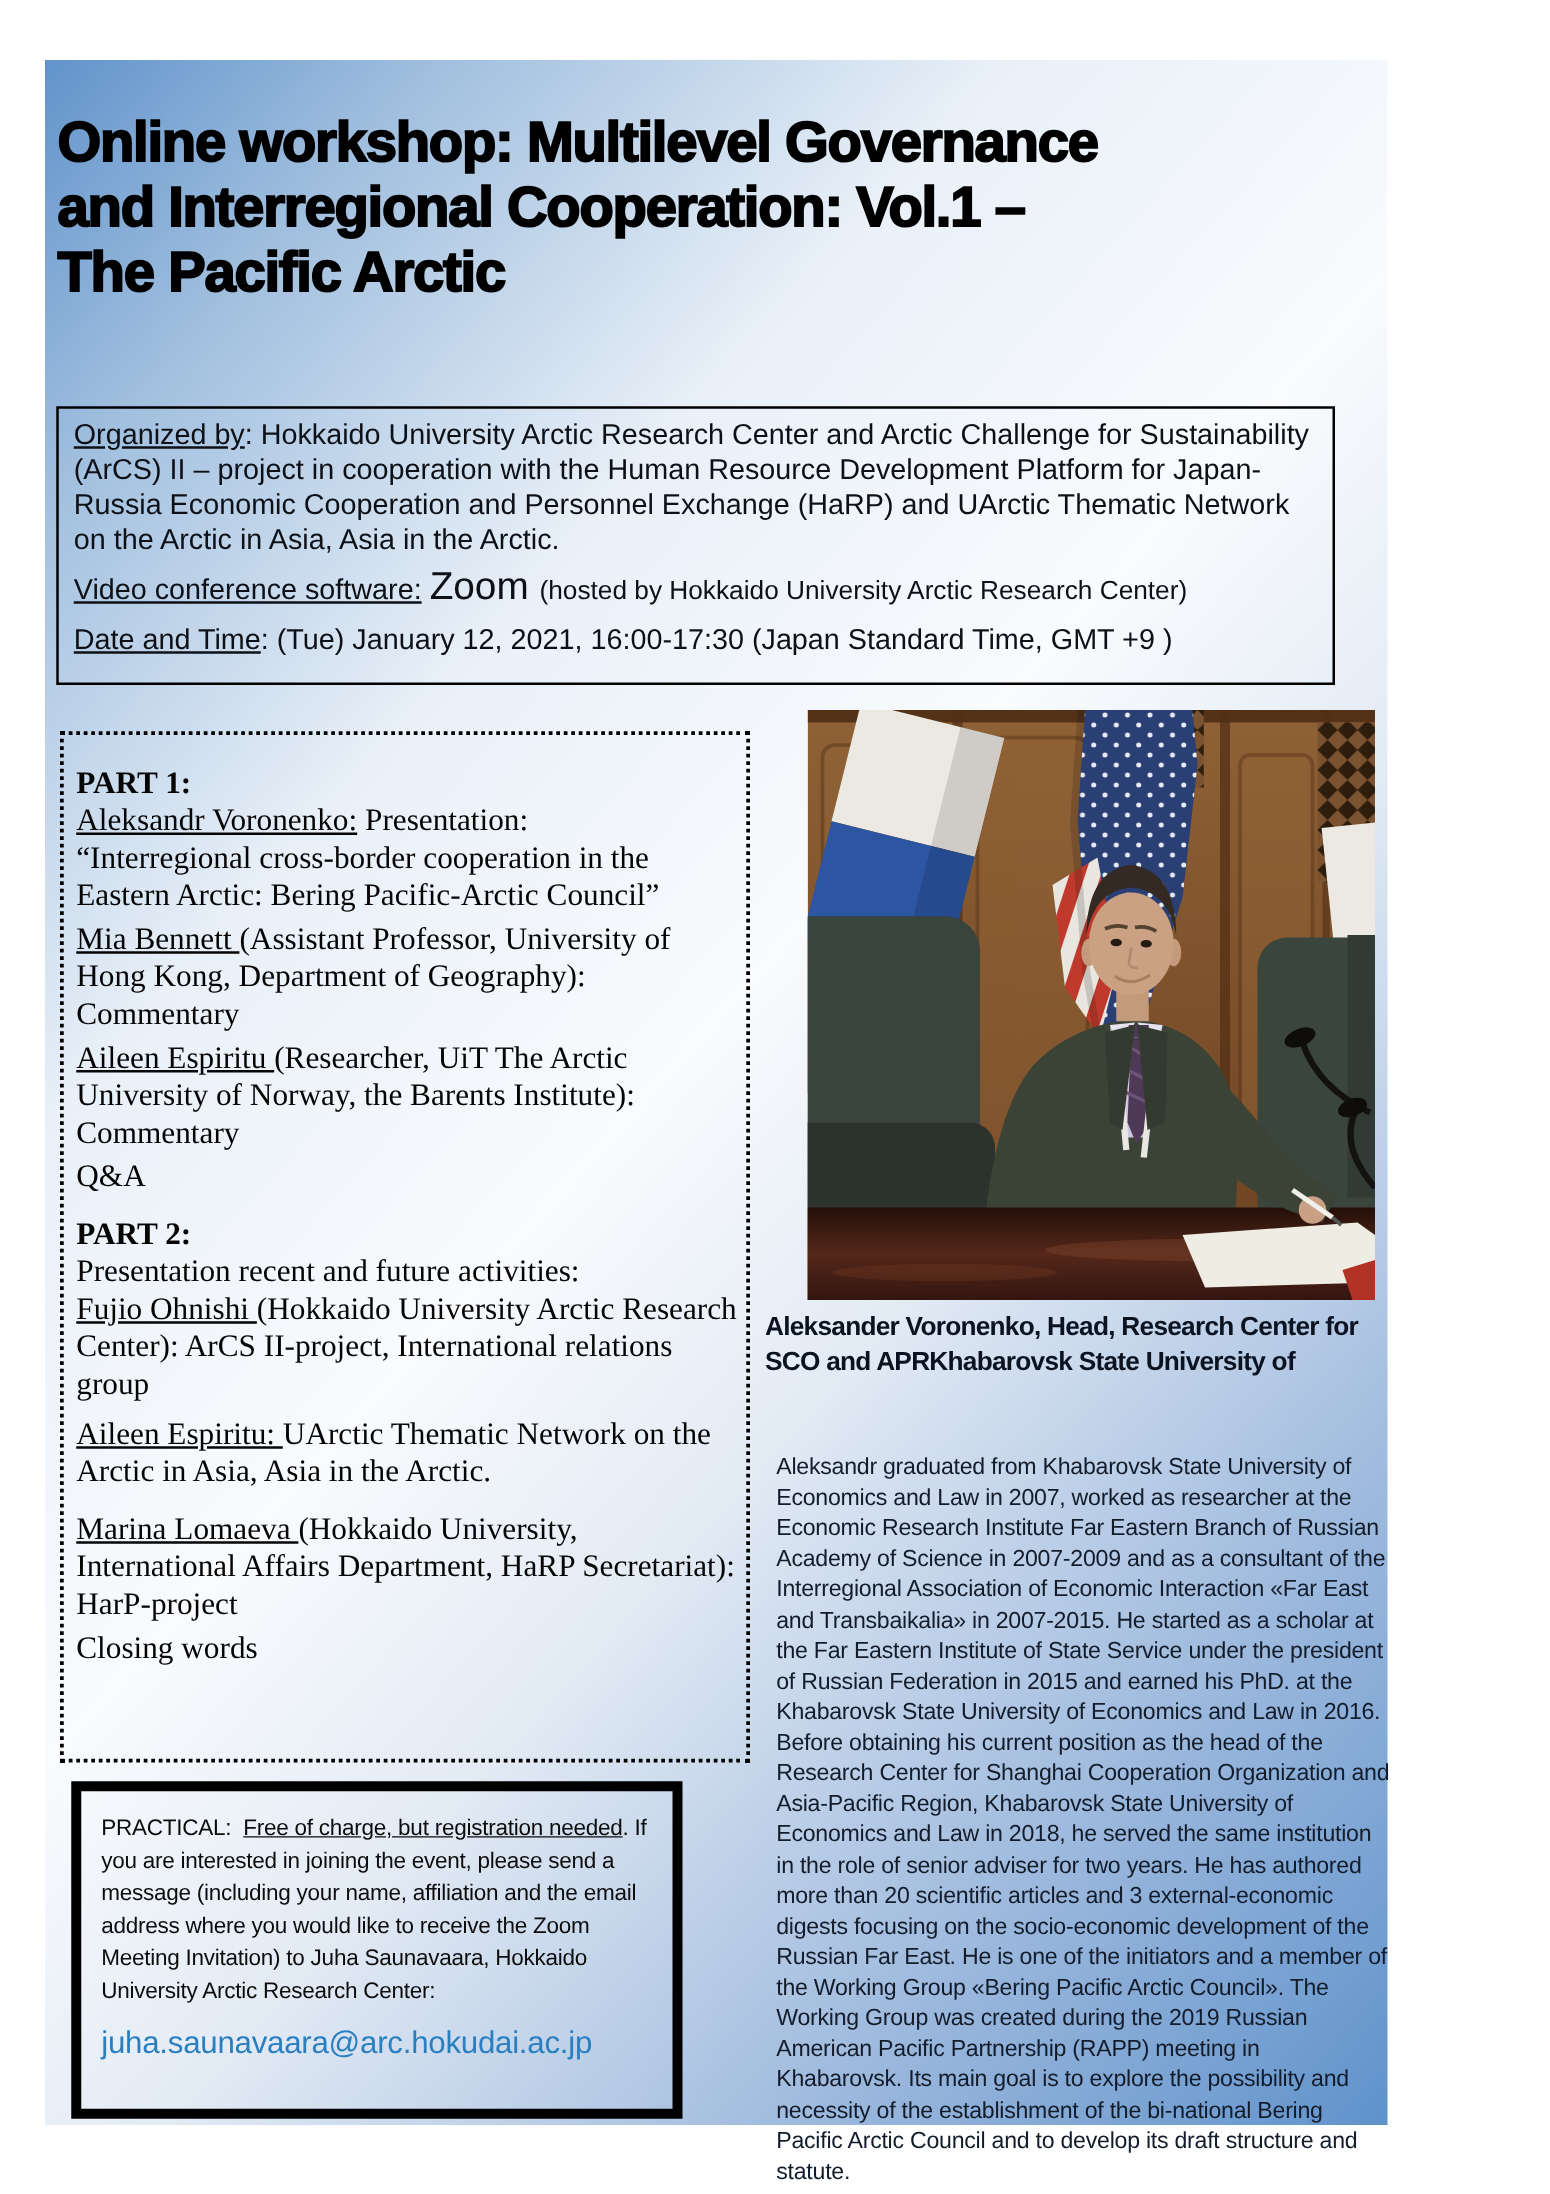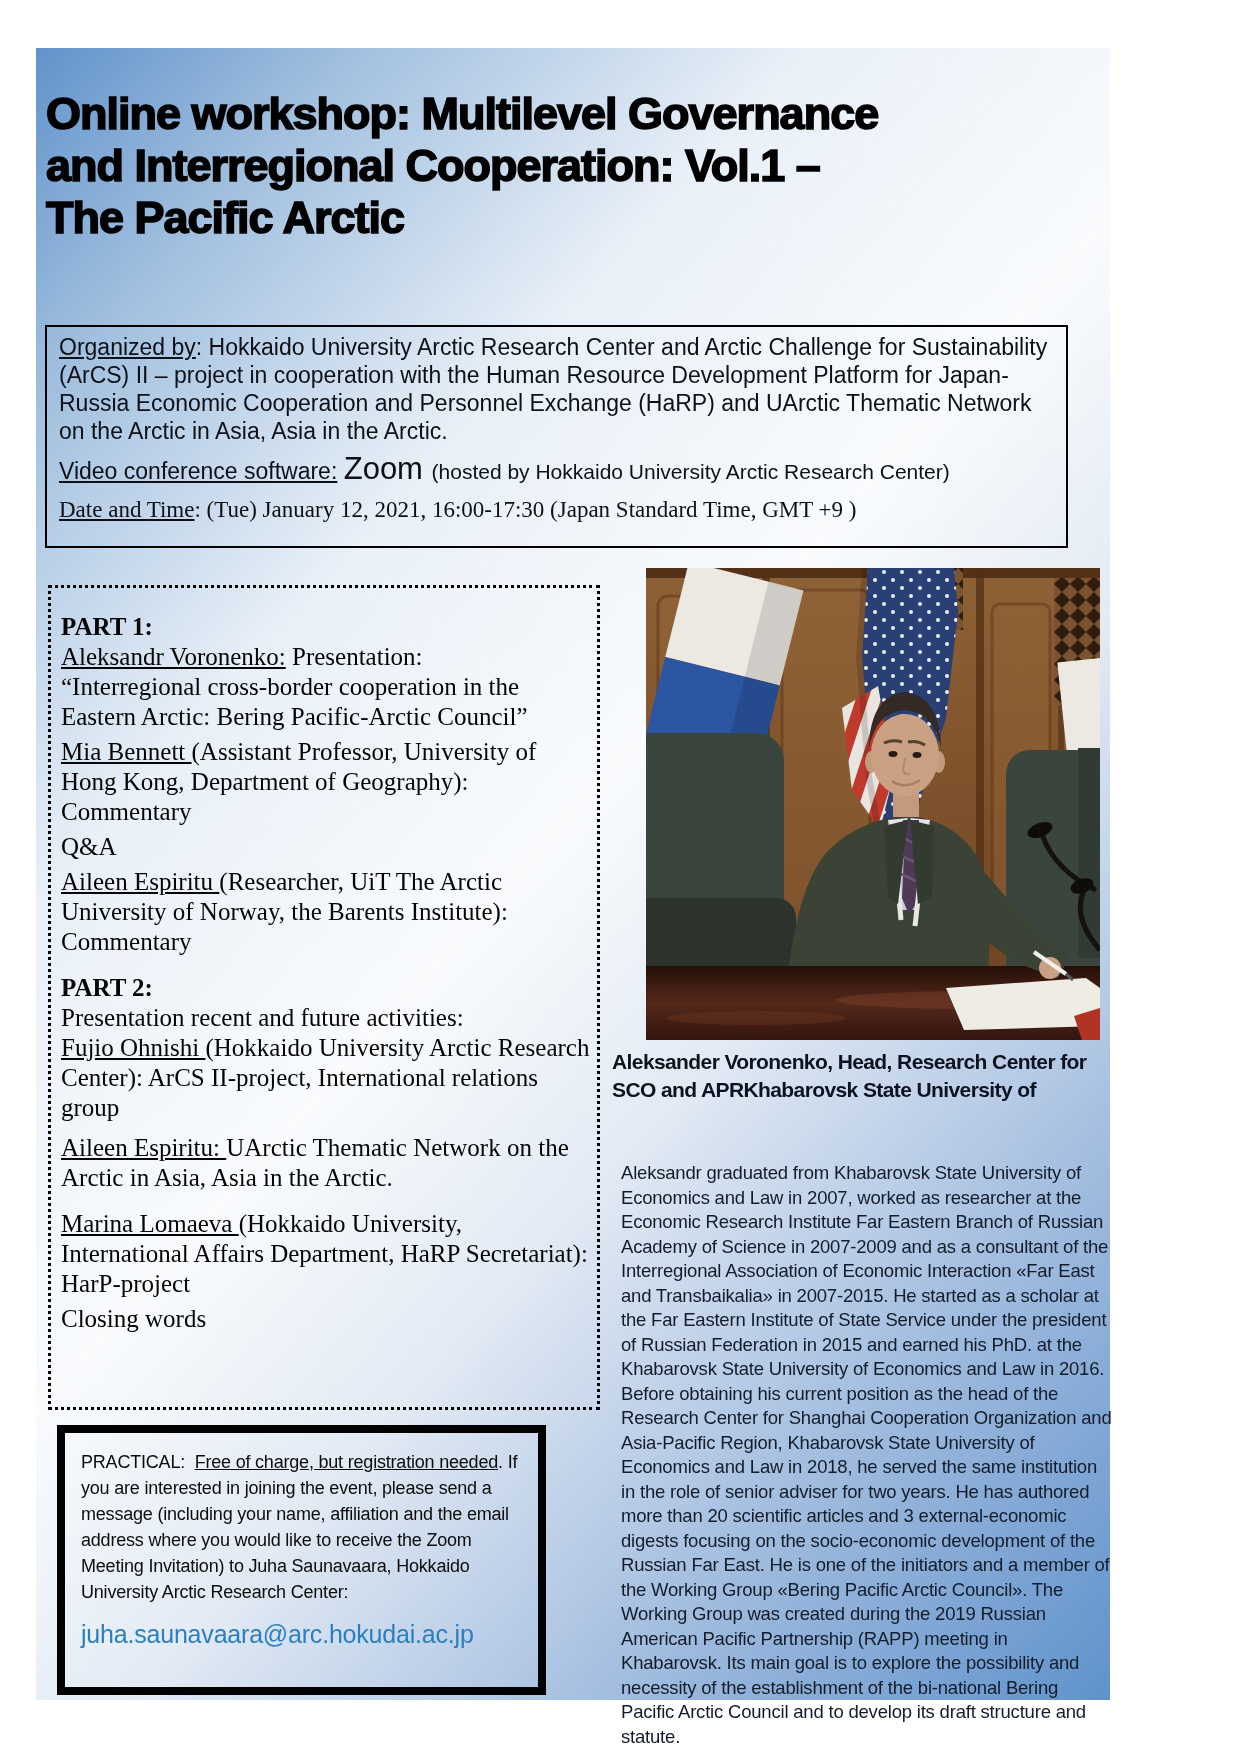--- a/index.html
+++ b/index.html
@@ -10,21 +10,21 @@
   
   .title{position:absolute;left:10px;top:40px;width:1040px;color:#000;
          font-family:"Liberation Sans",sans-serif;font-weight:bold;
          font-size:45px;line-height:52px;letter-spacing:-1px;
          -webkit-text-stroke:1.6px #000;}
   
   .info-box{position:absolute;left:9px;top:277px;width:1023px;height:223px;
             border:2px solid #000;box-sizing:border-box;padding:6px 12px;
             font-size:23px;line-height:28px;color:#0d1117;}
   .info-box .seg-p{margin:0 0 10px;}
-  .info-box .seg-p:last-child{margin-bottom:0;font-family:Liberation Serif, serif;}
+  .info-box .seg-p:last-child{margin-bottom:0;}
   .zoom-big{font-size:31px;}
   .paren-small{font-size:21px;}
   
   .program-box{position:absolute;left:12px;top:537px;width:552px;height:825px;
                border:3px dotted #000;box-sizing:border-box;padding:8px 6px 6px 10px;
                font-family:"Liberation Serif",serif;font-size:25px;line-height:30px;color:#050505;}
   .program-box .seg-p{margin:0 0 5px;}
   .program-box .tight{margin-bottom:0;}
   .program-box .gap-lg{margin-top:16px;}
   .program-box .gap-md{margin-top:10px;}
@@ -66,22 +66,22 @@
         <p class="seg-p"><span class="u">Organized by</span><span class="">: Hokkaido University Arctic Research Center and Arctic Challenge for Sustainability (ArCS) II – project in cooperation with the Human Resource Development Platform for Japan-Russia Economic Cooperation and Personnel Exchange (HaRP) and UArctic Thematic Network on the Arctic in Asia, Asia in the Arctic.</span></p>
         <p class="seg-p"><span class="u">Video conference software:</span><span class=""> </span><span class="zoom-big">Zoom </span><span class="paren-small">(hosted by Hokkaido University Arctic Research Center)</span></p>
         <p class="seg-p"><span class="u">Date and Time</span><span class="">: (Tue) January 12, 2021, 16:00-17:30 (Japan Standard Time, GMT +9 )</span></p>
       </div>
 
     <div class="program-box">
         <p class="seg-p gap-lg tight"><span class="b">PART 1:</span></p>
         <p class="seg-p tight"><span class="u">Aleksandr Voronenko:</span><span class=""> Presentation:</span></p>
         <p class="seg-p"><span class="">“Interregional cross-border cooperation in the Eastern Arctic: Bering Pacific-Arctic Council”</span></p>
         <p class="seg-p"><span class="u">Mia Bennett </span><span class="">(Assistant Professor, University of Hong Kong, Department of Geography): Commentary</span></p>
+        <p class="seg-p"><span class="u">Aileen Espiritu </span><span class="">(Researcher, UiT The Arctic University of Norway, the Barents Institute): Commentary</span></p>
         <p class="seg-p"><span class="">Q&amp;A</span></p>
-        <p class="seg-p"><span class="u">Aileen Espiritu </span><span class="">(Researcher, UiT The Arctic University of Norway, the Barents Institute): Commentary</span></p>
         <p class="seg-p gap-lg tight"><span class="b">PART 2:</span></p>
         <p class="seg-p tight"><span class="">Presentation recent and future activities:</span></p>
         <p class="seg-p"><span class="u">Fujio Ohnishi </span><span class="">(Hokkaido University Arctic Research Center): ArCS II-project, International relations group</span></p>
         <p class="seg-p gap-md"><span class="u">Aileen Espiritu: </span><span class="">UArctic Thematic Network on the Arctic in Asia, Asia in the Arctic.</span></p>
         <p class="seg-p gap-lg"><span class="u">Marina Lomaeva </span><span class="">(Hokkaido University, International Affairs Department, HaRP Secretariat): HarP-project</span></p>
         <p class="seg-p"><span class="">Closing words</span></p>
       </div>
 
     <div class="photo">
       <svg width="454" height="472" viewBox="0 0 454 472" xmlns="http://www.w3.org/2000/svg">

